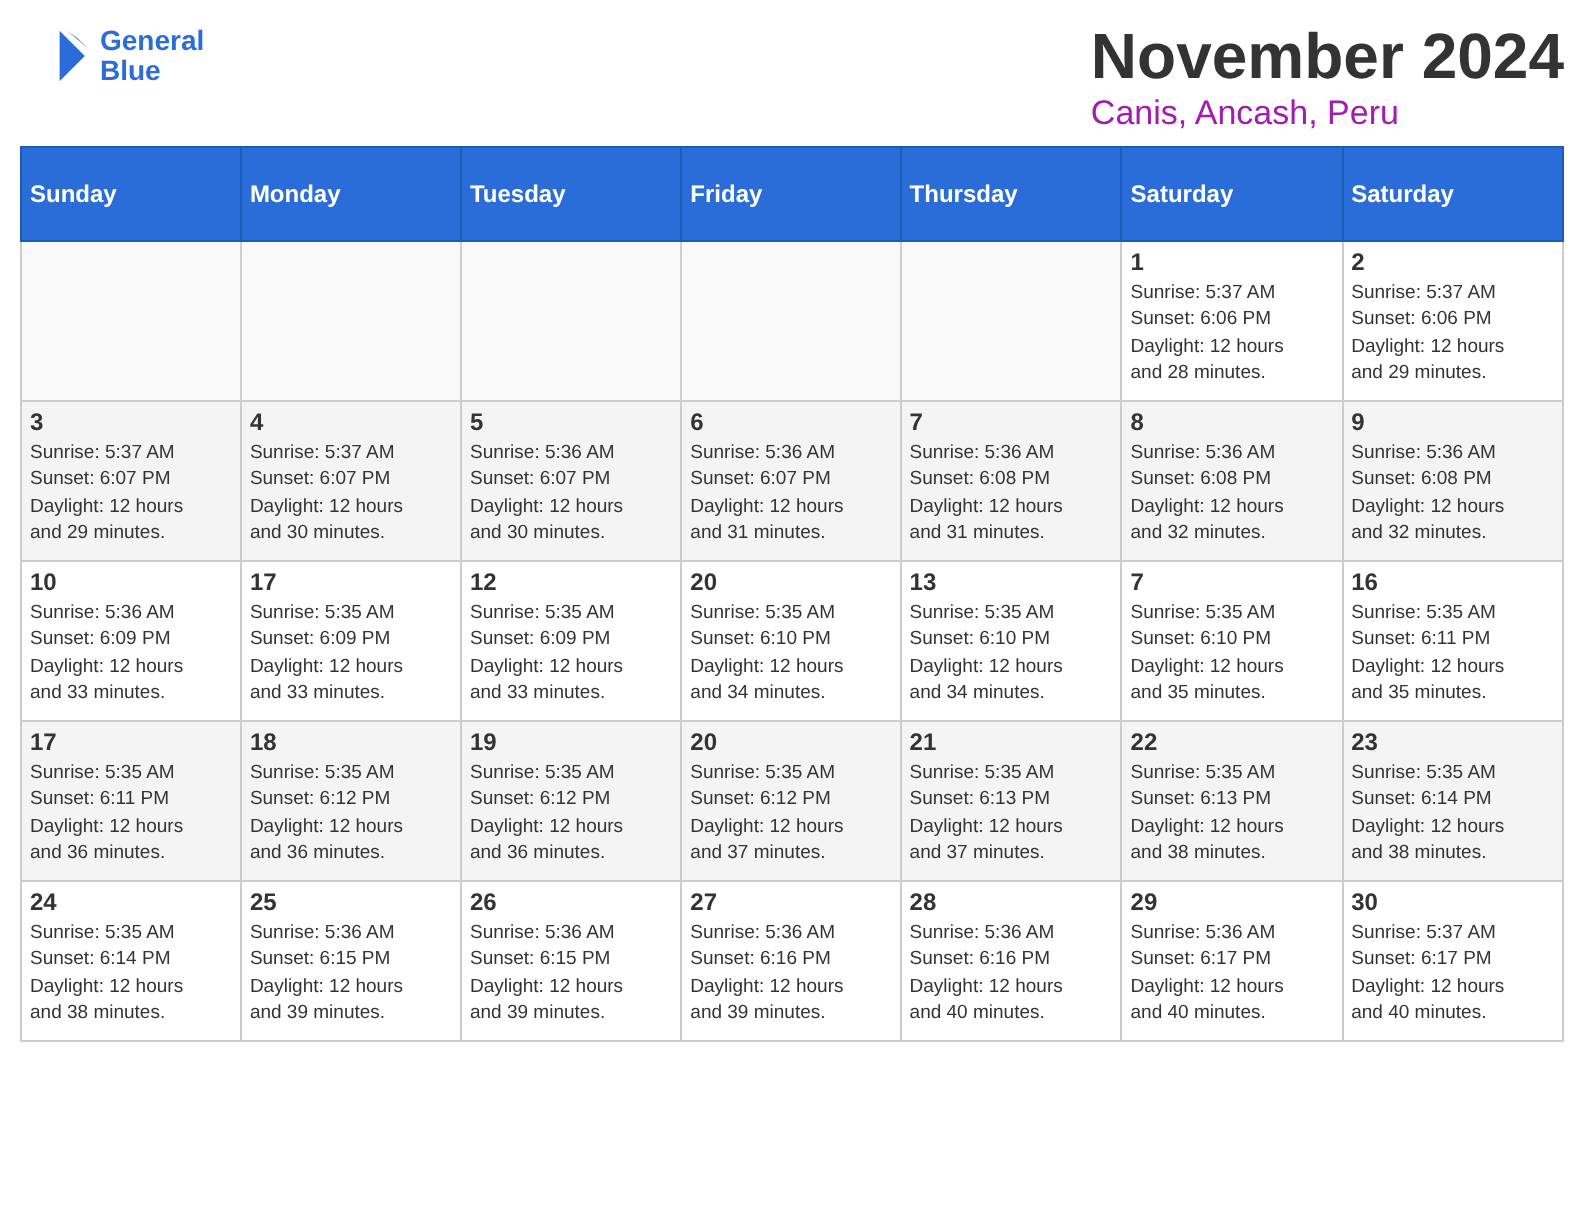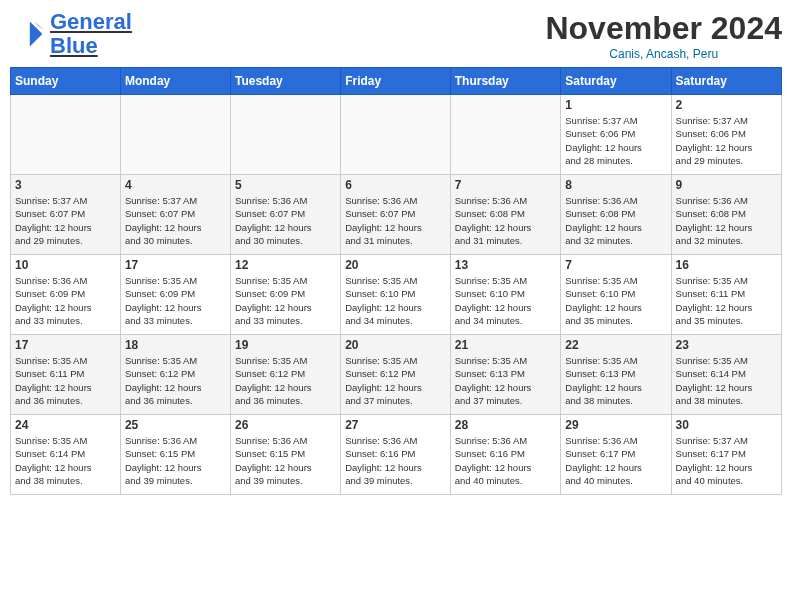--- a/index.html
+++ b/index.html
@@ -15,55 +15,54 @@
       align-items: flex-start;
       justify-content: space-between;
       margin-bottom: 6px;
     }
     .logo {
       display: flex;
       align-items: center;
       gap: 4px;
     }
     .logo-text {
-      font-size: 22px;
+      font-size: 14px;
       font-weight: bold;
       line-height: 1.1;
       color: #333;
-      text-decoration: underline;
     }
     .logo-text span {
       color: #2a6dd9;
     }
     .logo-icon {
       width: 36px;
       height: 36px;
     }
     .title-block {
-      text-align: center;
+      text-align: left;
     }
     .month-title {
       font-size: 32px;
       font-weight: bold;
       color: #333;
     }
     .location {
-      font-size: 12px;
-      color: #0369a1;
+      font-size: 17px;
+      color: #a21caf;
     }
     .calendar {
       width: 100%;
       border-collapse: collapse;
     }
     .calendar th {
       background: #2a6dd9;
       color: #fff;
       font-size: 12px;
       font-weight: bold;
-      padding: 6px 4px;
+      padding: 16px 4px;
       text-align: left;
       border: 1px solid #1a5cba;
     }
     .calendar td {
       border: 1px solid #ccc;
       vertical-align: top;
       padding: 3px 4px;
       font-size: 10px;
       color: #333;
       width: 113px;

